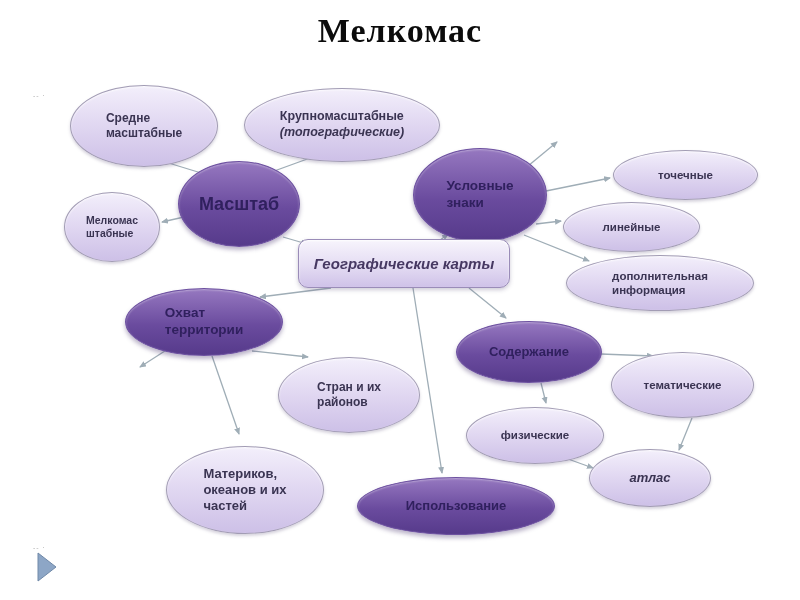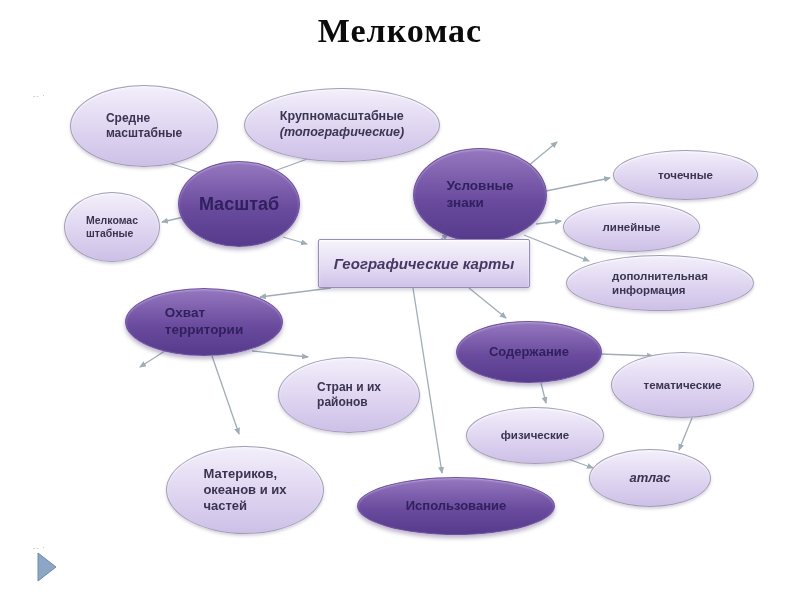--- a/index.html
+++ b/index.html
@@ -26,23 +26,23 @@
   }
   .dark{
     background:linear-gradient(180deg,#9678c0 0%,#6a4b9e 55%,#563a8b 100%);
     border:1px solid #6d51a0;
     box-shadow:0 3px 4px rgba(60,40,100,0.35), inset 0 1px 2px rgba(255,255,255,0.35);
     color:#30205e;
   }
   .rectnode{
     position:absolute;display:flex;align-items:center;justify-content:center;
     background:linear-gradient(180deg,#f7f4fc 0%,#e4dcf3 55%,#cfc2e8 100%);
-    border:1.5px solid #9a8cb8;border-radius:2px;box-sizing:border-box;
+    border:1.5px solid #9a8cb8;border-radius:10px;box-sizing:border-box;
     box-shadow:0 2px 4px rgba(90,80,120,0.3), inset 0 1px 2px rgba(255,255,255,0.9);
-    color:#463862;font-weight:bold;font-style:italic;font-size:15px;margin-left:20px;
+    color:#463862;font-weight:bold;font-style:italic;font-size:15px;
   }
   .italic-line{font-style:italic;display:block;}
   .smudge{position:absolute;color:#b0b0b0;font-size:7px;letter-spacing:1px;}
   .play{position:absolute;left:36px;top:552px;width:22px;height:30px;cursor:pointer;}
 
   
   #n-srednie      {left:70px;  top:85px;  width:148px; height:82px; font-size:12px;}
   #n-krupno       {left:244px; top:88px;  width:196px; height:74px; font-size:12.5px;}
   #n-melko        {left:64px;  top:192px; width:96px;  height:70px; font-size:10.5px;}
   #n-masshtab     {left:178px; top:161px; width:122px; height:86px; font-size:18px;}

